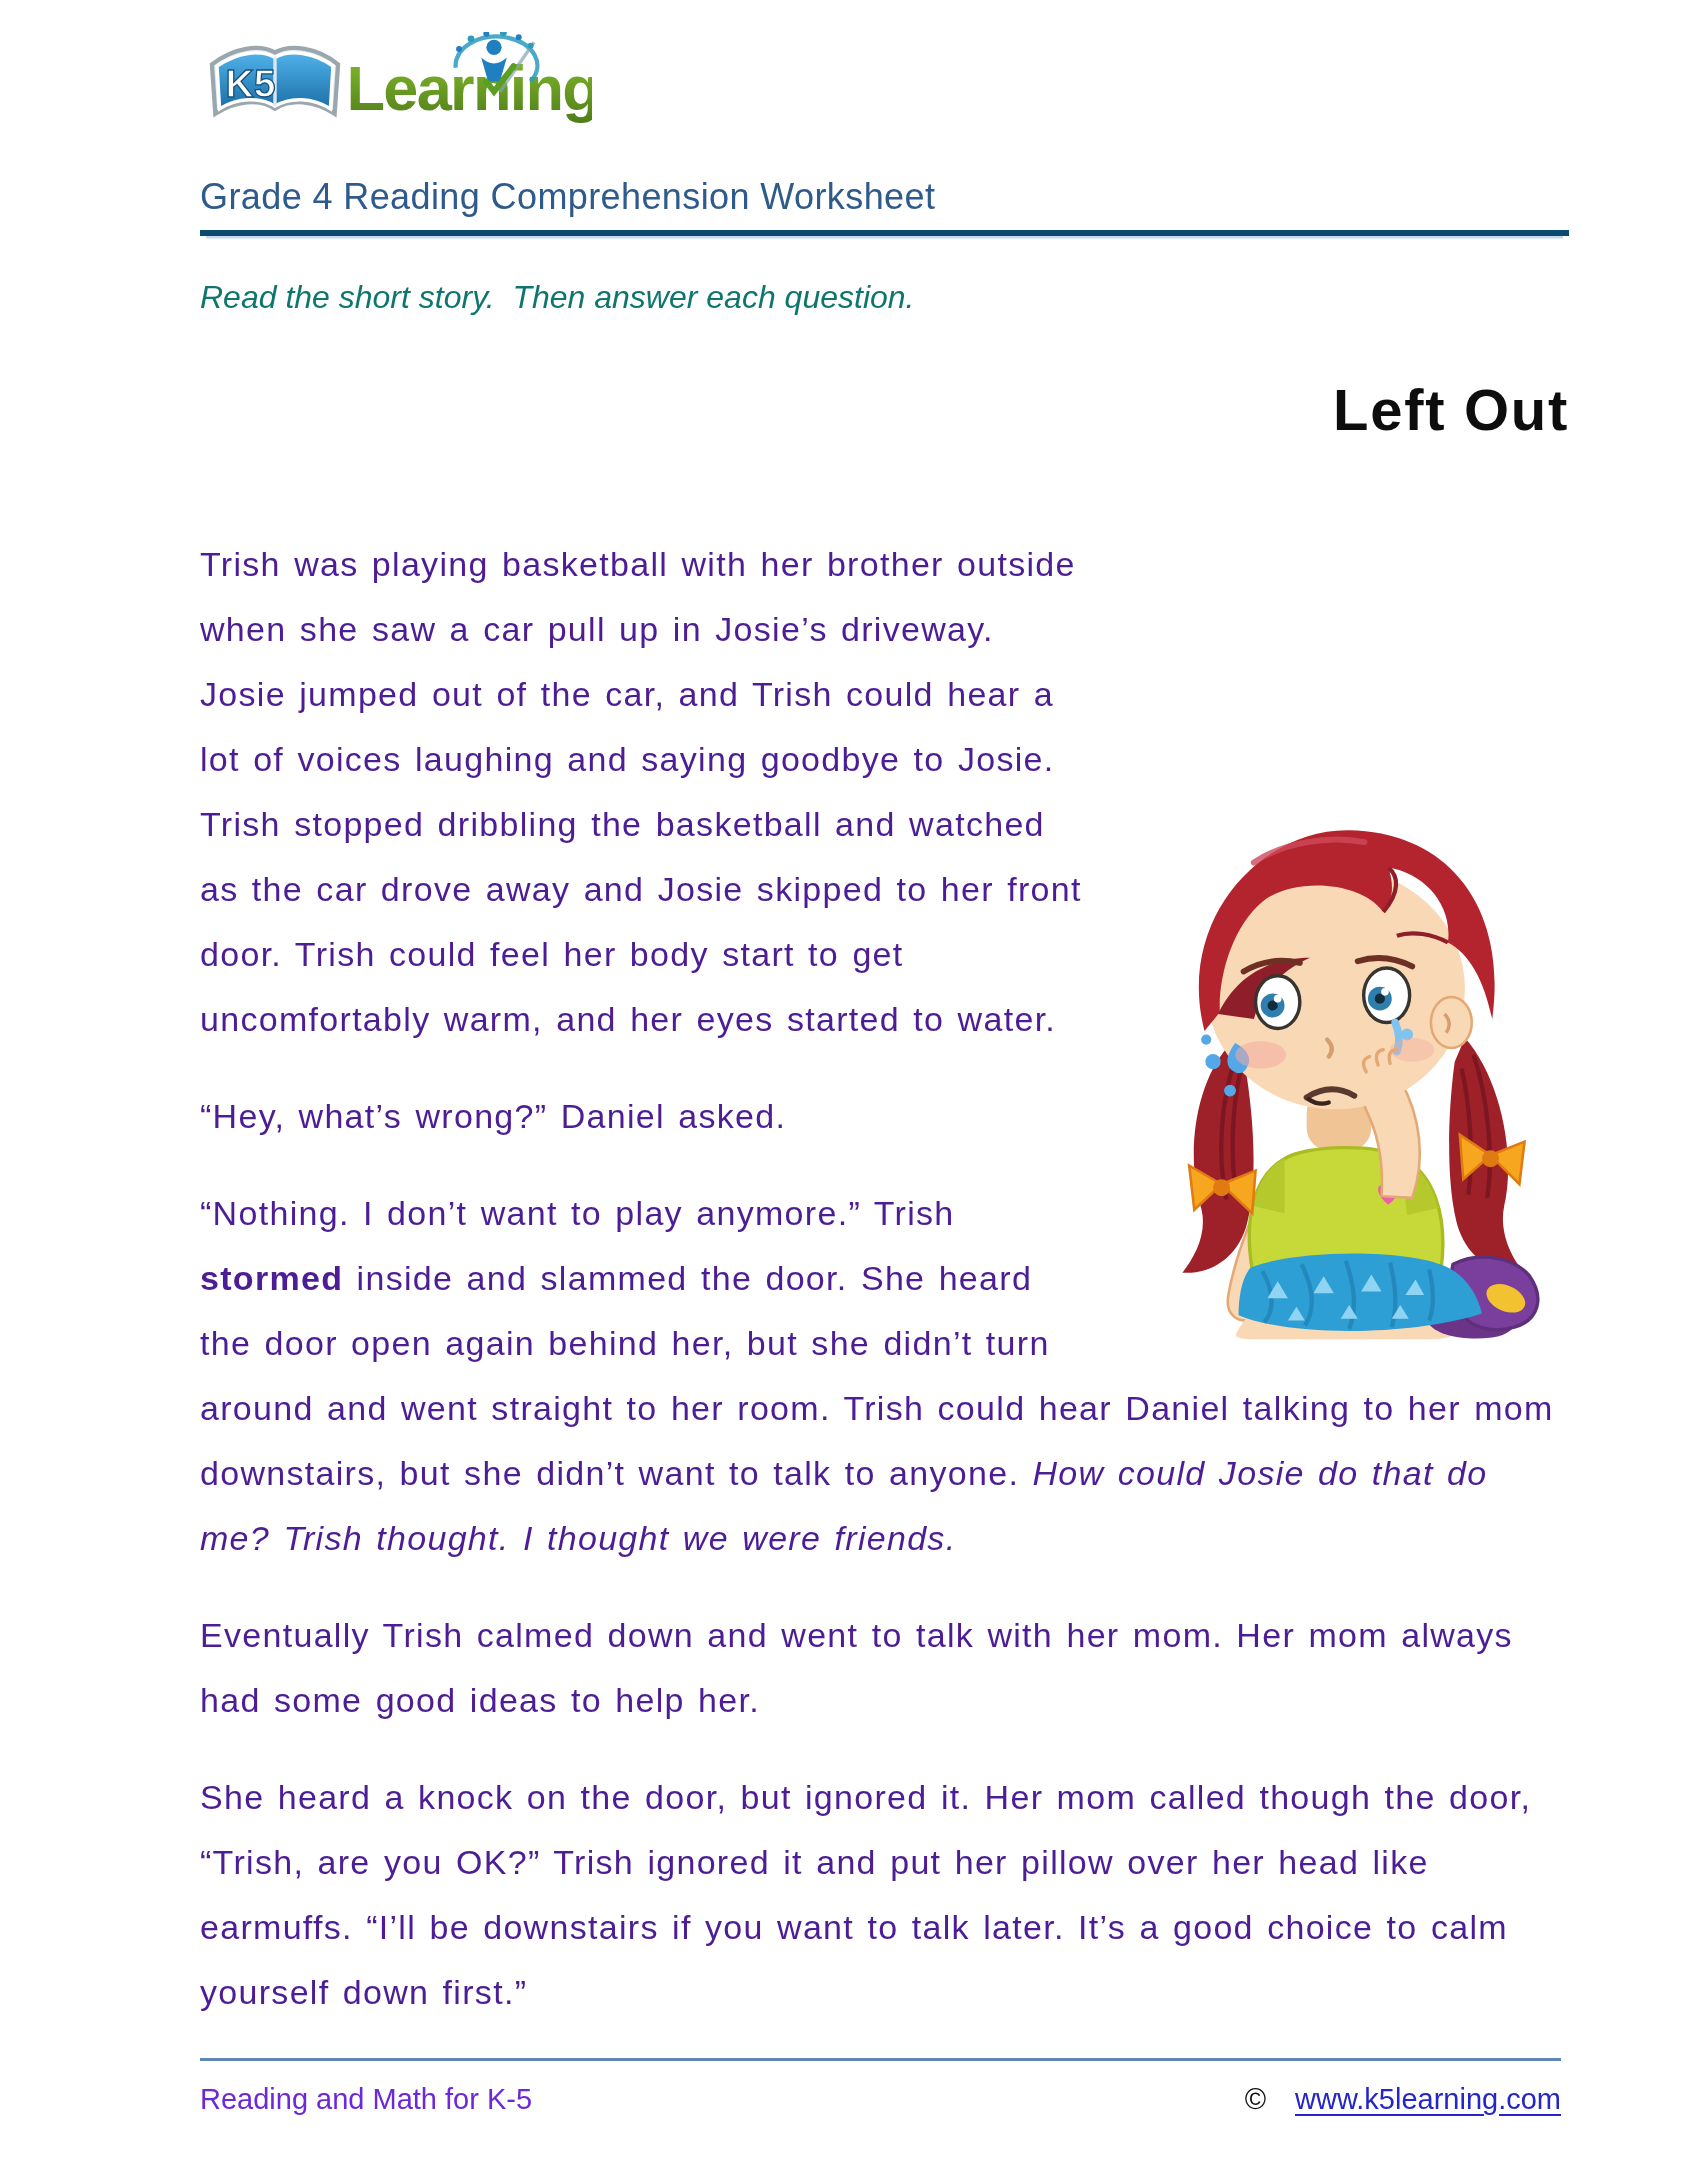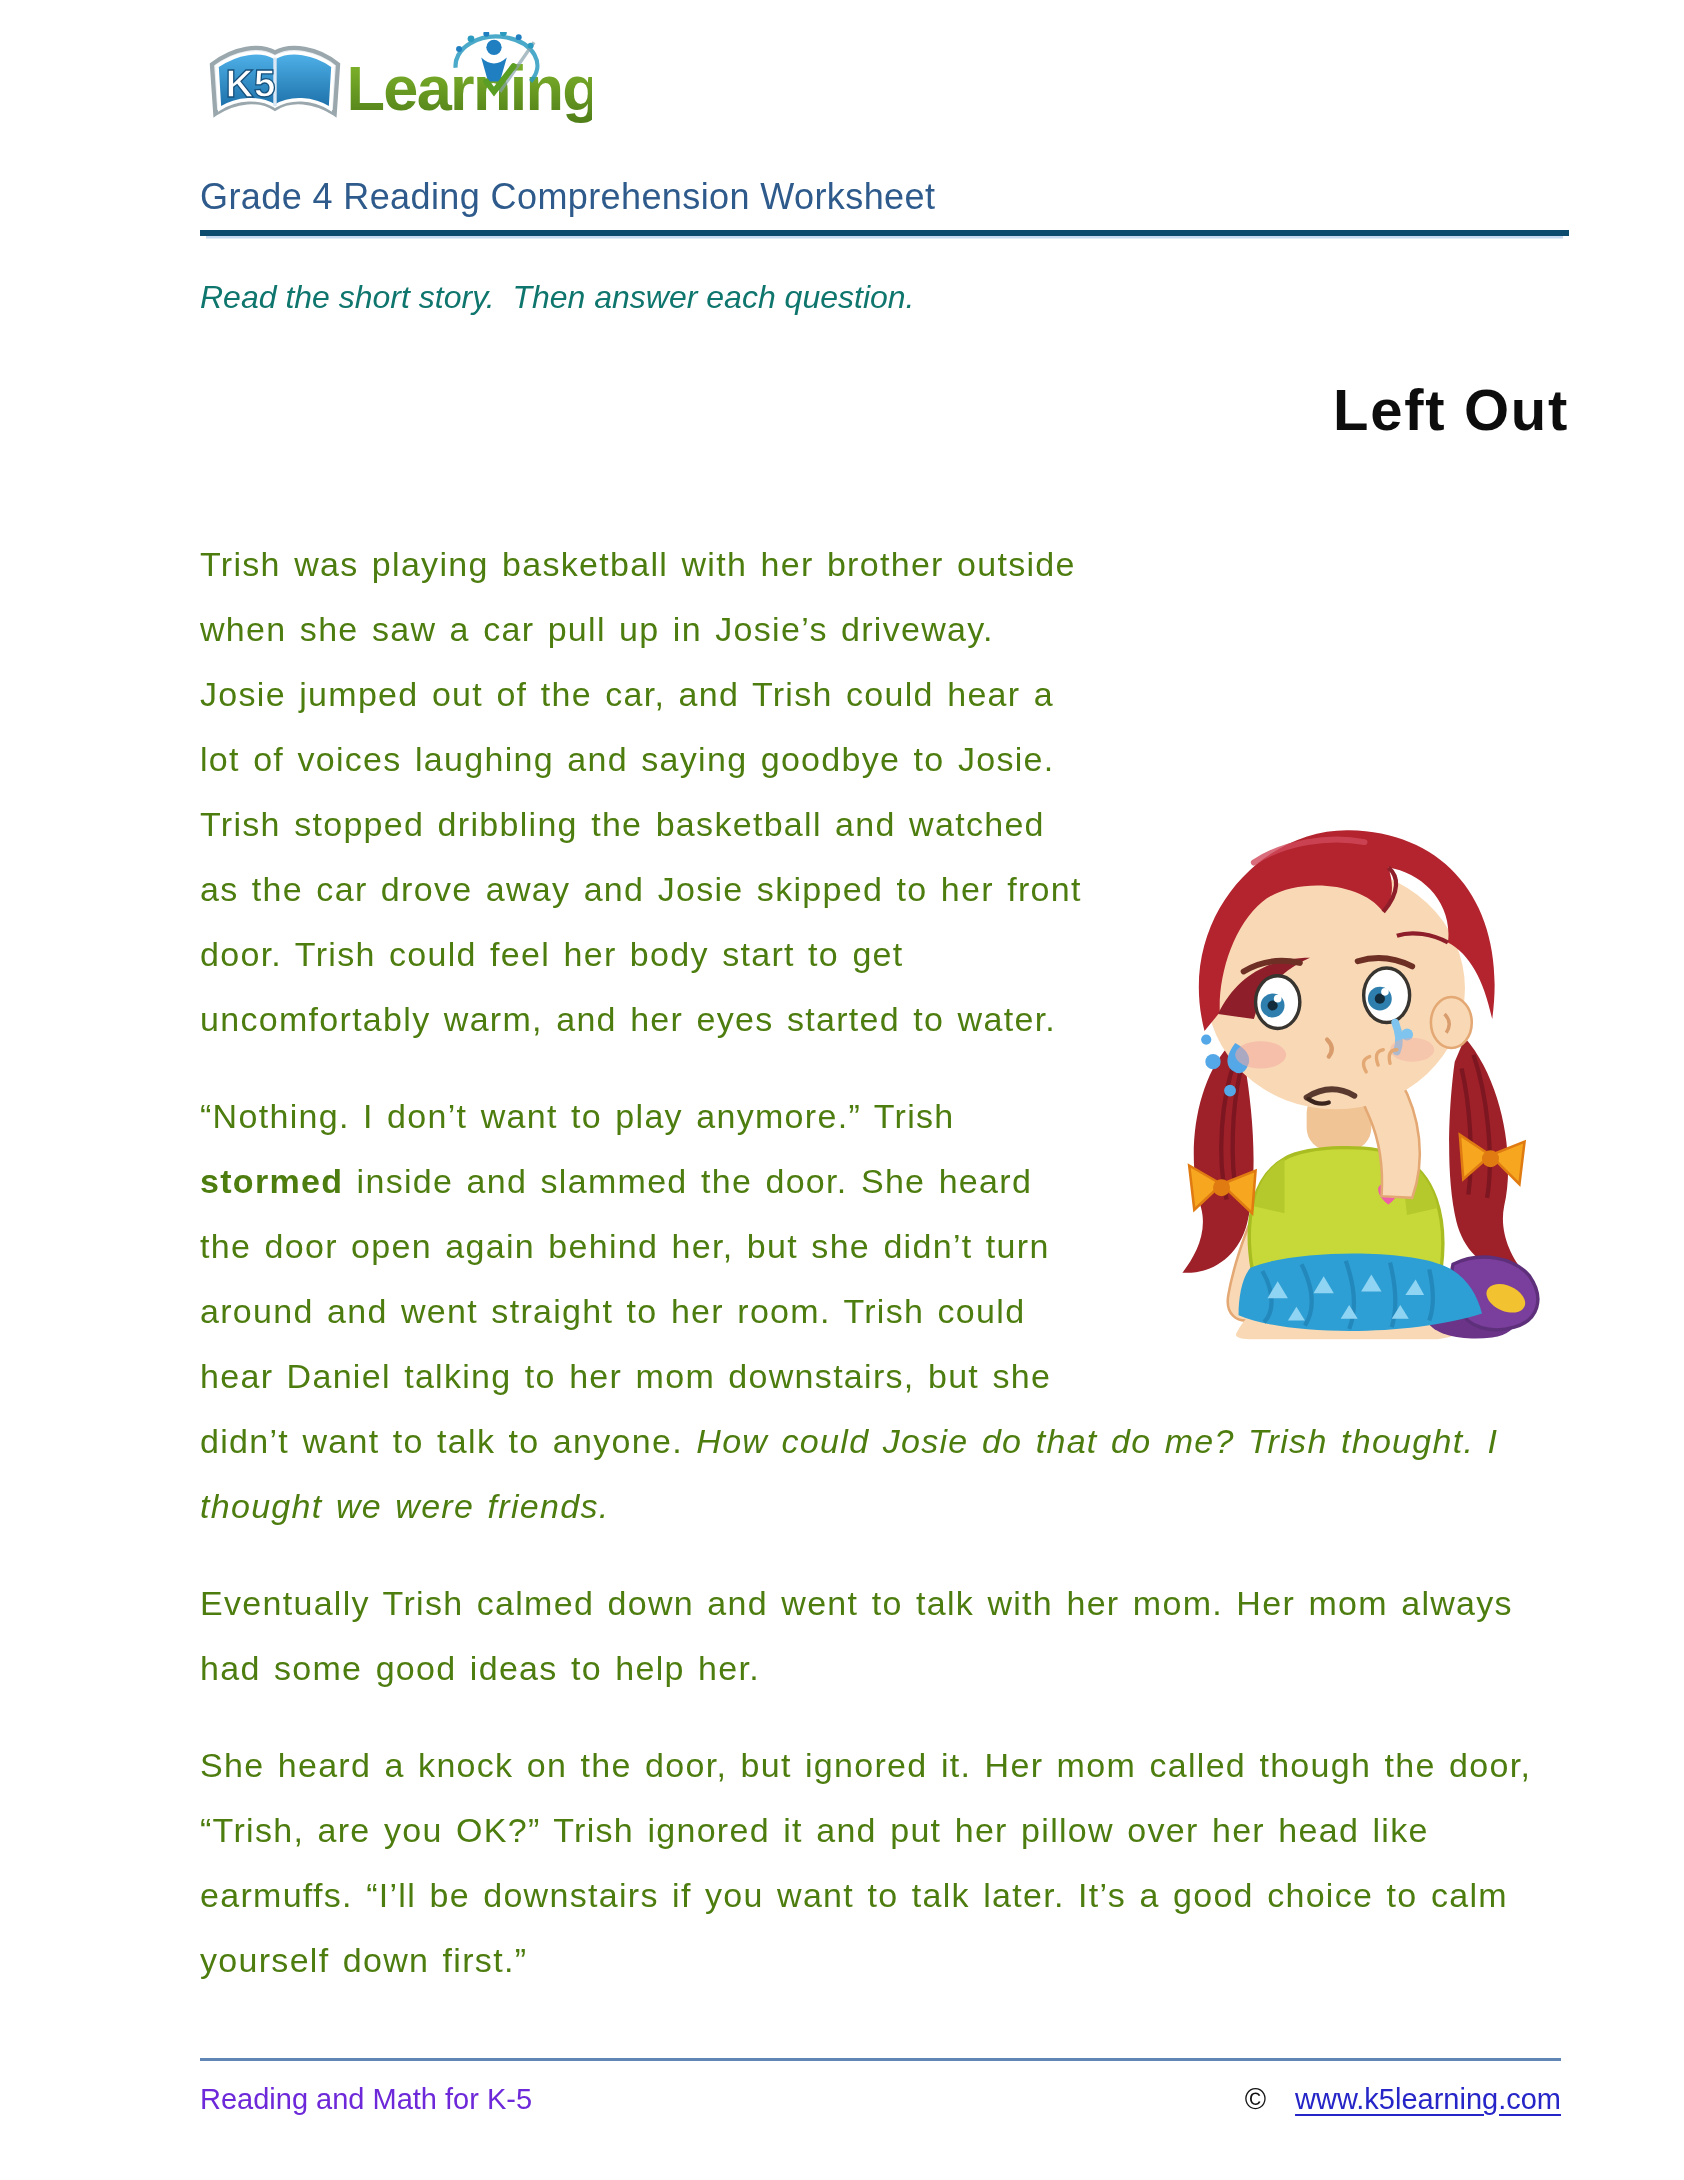--- a/index.html
+++ b/index.html
@@ -49,21 +49,21 @@
     width: 443px;
     height: 549px;
     margin: 259px 0 15.3px 36px;
   }
   .paragraphs p {
     font-size: 34px;
     line-height: 65px;
     letter-spacing: 1.3px;
     word-spacing: 2.6px;
     margin: 0 0 32px 0;
-    color: #4d7c0f;
+    color: #4c1d95;
   }
   .seg-b { font-weight: bold; }
   .seg-i { font-style: italic; }
   .seg-u {
     text-decoration: underline;
     text-underline-offset: 9.4px;
     text-decoration-thickness: 2.1px;
   }
 
   
@@ -230,20 +230,21 @@
       </g>
       <g>
         <polygon points="428,428 392,404 396,456" fill="#f6a71f" stroke="#e07b12" stroke-width="3"></polygon>
         <polygon points="428,428 468,412 462,462" fill="#f6a71f" stroke="#e07b12" stroke-width="3"></polygon>
         <circle cx="428" cy="432" r="10" fill="#e07b12"></circle>
       </g>
     </svg>
 
     <div class="paragraphs">
         <p><span>Trish was playing basketball with her brother outside when she saw a car pull up in Josie’s driveway. Josie jumped out of the car, and Trish could hear a lot of voices laughing and saying goodbye to Josie. Trish stopped dribbling the basketball and watched as the car drove away and Josie skipped to her front door. Trish could feel her body start to get uncomfortably warm, and her eyes started to water.</span></p>
+        <p><span>“Hey, what’s wrong?” Daniel asked.</span></p>
         <p><span>“Nothing. I don’t want to play anymore.” Trish </span><span class="seg-b">stormed</span><span> inside and slammed the door. She heard the door open again behind her, but she didn’t turn around and went straight to her room. Trish could hear Daniel talking to her mom downstairs, but she didn’t want to talk to anyone. </span><span class="seg-i">How could Josie do that do me? Trish thought. I thought we were friends.</span></p>
         <p><span>Eventually Trish calmed down and went to talk with her mom. Her mom always had some good ideas to help her.</span></p>
         <p><span>She heard a knock on the door, but ignored it. Her mom called though the door, “Trish, are you OK?” Trish ignored it and put her pillow over her head like earmuffs. “I’ll be downstairs if you want to talk later. It’s a good choice to calm yourself down first.”</span></p>
       </div>
   </div>
 
   
   <div class="footer">
     <span class="footer-left">Reading and Math for K-5</span>
     <span class="footer-right">

